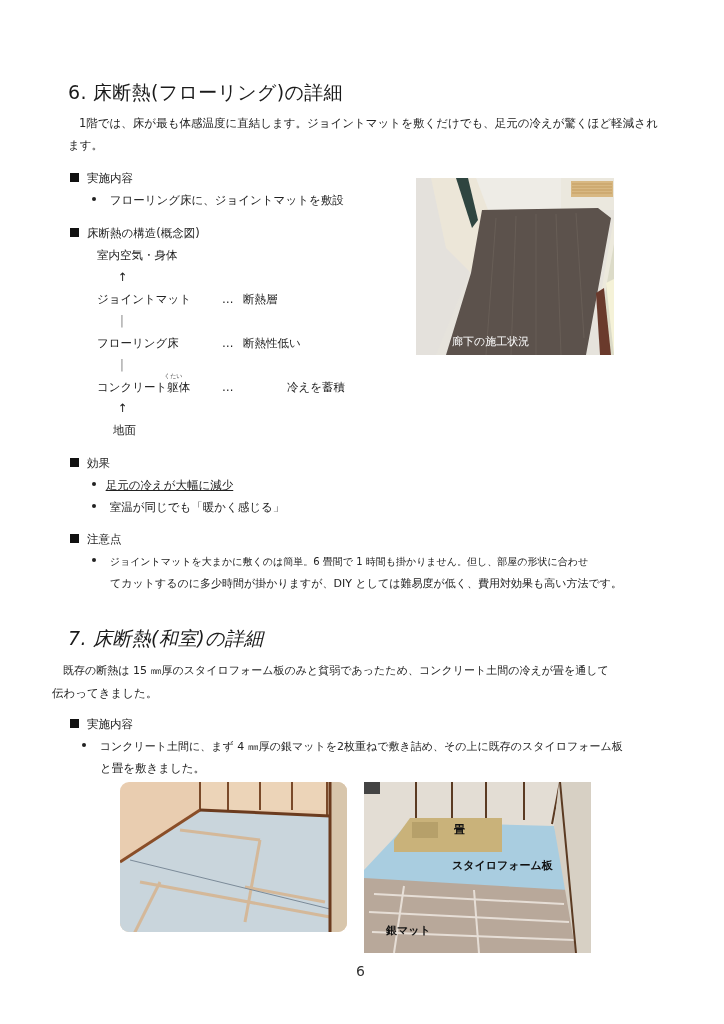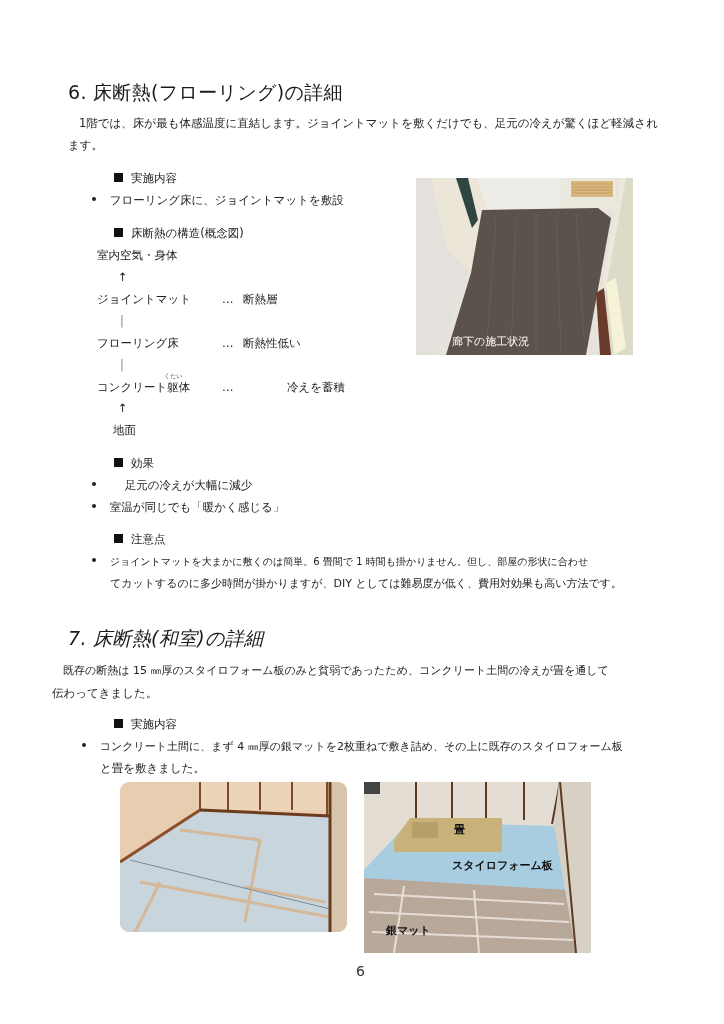--- a/index.html
+++ b/index.html
@@ -4,21 +4,21 @@
 <style>
   html, body { margin: 0; padding: 0; }
   body {
     width: 724px; height: 1024px; background: #ffffff; position: relative; overflow: hidden;
     font-family: "DejaVu Sans", "Liberation Sans", sans-serif; color: #222222;
   }
   .abs { position: absolute; }
   .h2 { font-size: 19px; font-weight: normal; letter-spacing: 0.3px; color: #1a1a1a; white-space: nowrap; }
   .p { font-size: 11.5px; line-height: 22px; color: #222; }
   .sq { display: inline-block; width: 9px; height: 9px; background: #111; margin-right: 8px; vertical-align: 0px; }
-  .head { font-size: 11.5px; white-space: nowrap; margin-left: 44px; }
+  .head { font-size: 11.5px; white-space: nowrap; }
   .bullet { font-size: 11.5px; white-space: nowrap; }
   .dot { display: inline-block; width: 4px; height: 4px; border-radius: 50%; background: #222; vertical-align: 3px; }
   .diag { font-size: 11.5px; white-space: nowrap; }
   .photo { position: absolute; overflow: hidden; }
   .caption { position: absolute; font-size: 11px; font-weight: bold; white-space: nowrap; }
   .ruby { position: absolute; font-size: 6px; color: #444; white-space: nowrap; }
 </style>
 </head>
 <body>
 
@@ -59,21 +59,21 @@
 
   <div class="abs ruby" style="left:164px; top:372px;">くたい</div>
   <div class="abs diag" style="left:97px; top:380px;">コンクリート躯体</div>
   <div class="abs diag" style="left:222px; top:380px;">…</div>
   <div class="abs diag" style="left:243px; top:380px;margin-left:44px;">冷えを蓄積</div>
 
   <div class="abs diag" style="left:118px; top:401px;">↑</div>
   <div class="abs diag" style="left:113px; top:423px;">地面</div>
 </div>
 
-<div class="photo" style="left:416px; top:178px; width:217px; height:177px; background:#d8d6cf;">
+<div class="photo" style="left:416px; top:178px; width:198px; height:177px; background:#d8d6cf;">
   <svg width="235" height="177" viewBox="0 0 235 177">
     <rect x="0" y="0" width="235" height="177" fill="#e6e3dc"></rect>
 
     <polygon points="60,0 180,0 182,30 66,32" fill="#eeece6"></polygon>
     <rect x="145" y="0" width="55" height="32" fill="#ebe8de"></rect>
     <rect x="155" y="3" width="42" height="16" fill="#d8b882"></rect>
     <g stroke="#c49d60" stroke-width="1">
       <line x1="156" y1="6" x2="196" y2="6"></line>
         <line x1="156" y1="9" x2="196" y2="9"></line>
       <line x1="156" y1="12" x2="196" y2="12"></line>
@@ -101,21 +101,21 @@
     <polygon points="180,115 188,110 195,177 184,177" fill="#6a3a2c"></polygon>
   </svg>
   <div class="caption" style="left:36px; top:156px; color:#ffffff; font-weight:normal; font-size:11px;">廊下の施工状況</div>
 </div>
 
 <div class="abs head" style="left:70px; top:456px;">
   <span class="sq"></span><span>効果</span>
 </div>
 <div class="abs bullet" style="left:92px; top:478px;">
   <span class="dot"></span>
-  <span style="margin-left:25px;">足元の冷えが大幅に減少</span>
+  <span style="margin-left:6px;text-decoration:underline;">足元の冷えが大幅に減少</span>
 </div>
 <div class="abs bullet" style="left:92px; top:500px;">
   <span class="dot"></span>
   <span style="margin-left:10px;">室温が同じでも「暖かく感じる」</span>
 </div>
 
 <div class="abs head" style="left:70px; top:532px;">
   <span class="sq"></span><span>注意点</span>
 </div>
 <div class="abs bullet" style="left:92px; top:554px;">

